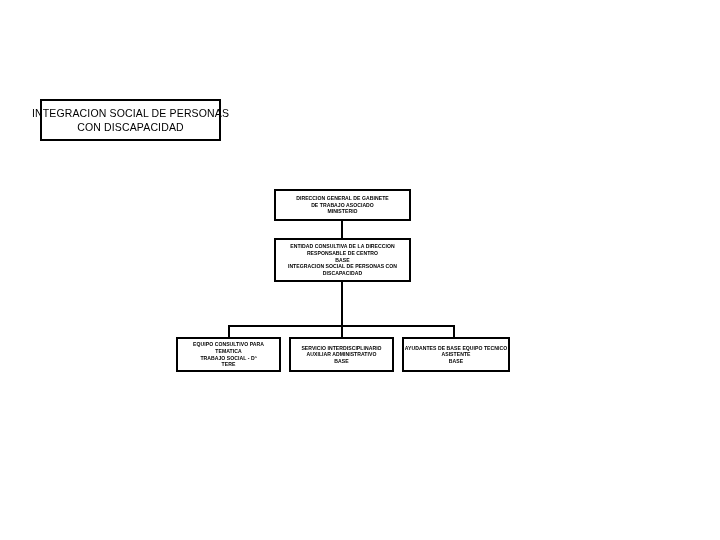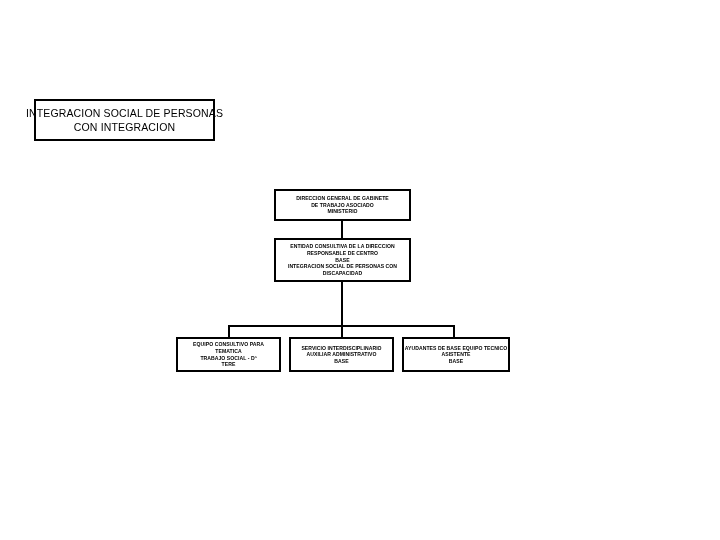--- a/index.html
+++ b/index.html
@@ -29,21 +29,21 @@
     text-align: center;
     color: #000000;
   }
   .node .line {
     display: block;
     white-space: nowrap;
   }
 
   
   #node-title {
-    left: 34px;
+    left: 40px;
     top: 99px;
     width: 181px;
     height: 35px;
     padding: 19px 4px;
   }
   #node-title .line {
     font-size: 10.5px;
     line-height: 14px;
     letter-spacing: 0.15px;
   }
@@ -113,21 +113,21 @@
   #conn-drop-mid    { left: 341px; top: 325px; height: 12px; }
   #conn-drop-right  { left: 453px; top: 325px; height: 12px; }
 </style>
 </head>
 <body>
 
 <div id="canvas">
 
   <div class="node" id="node-title">
     <span class="line">INTEGRACION SOCIAL DE PERSONAS</span>
-    <span class="line">CON INTEGRACION</span>
+    <span class="line">CON DISCAPACIDAD</span>
   </div>
 
   <div class="node" id="node-direccion">
     <span class="line">DIRECCION GENERAL DE GABINETE</span>
     <span class="line">DE TRABAJO ASOCIADO</span>
     <span class="line">MINISTERIO</span>
   </div>
 
   <div class="conn v" id="conn-direccion-entidad"></div>
 

